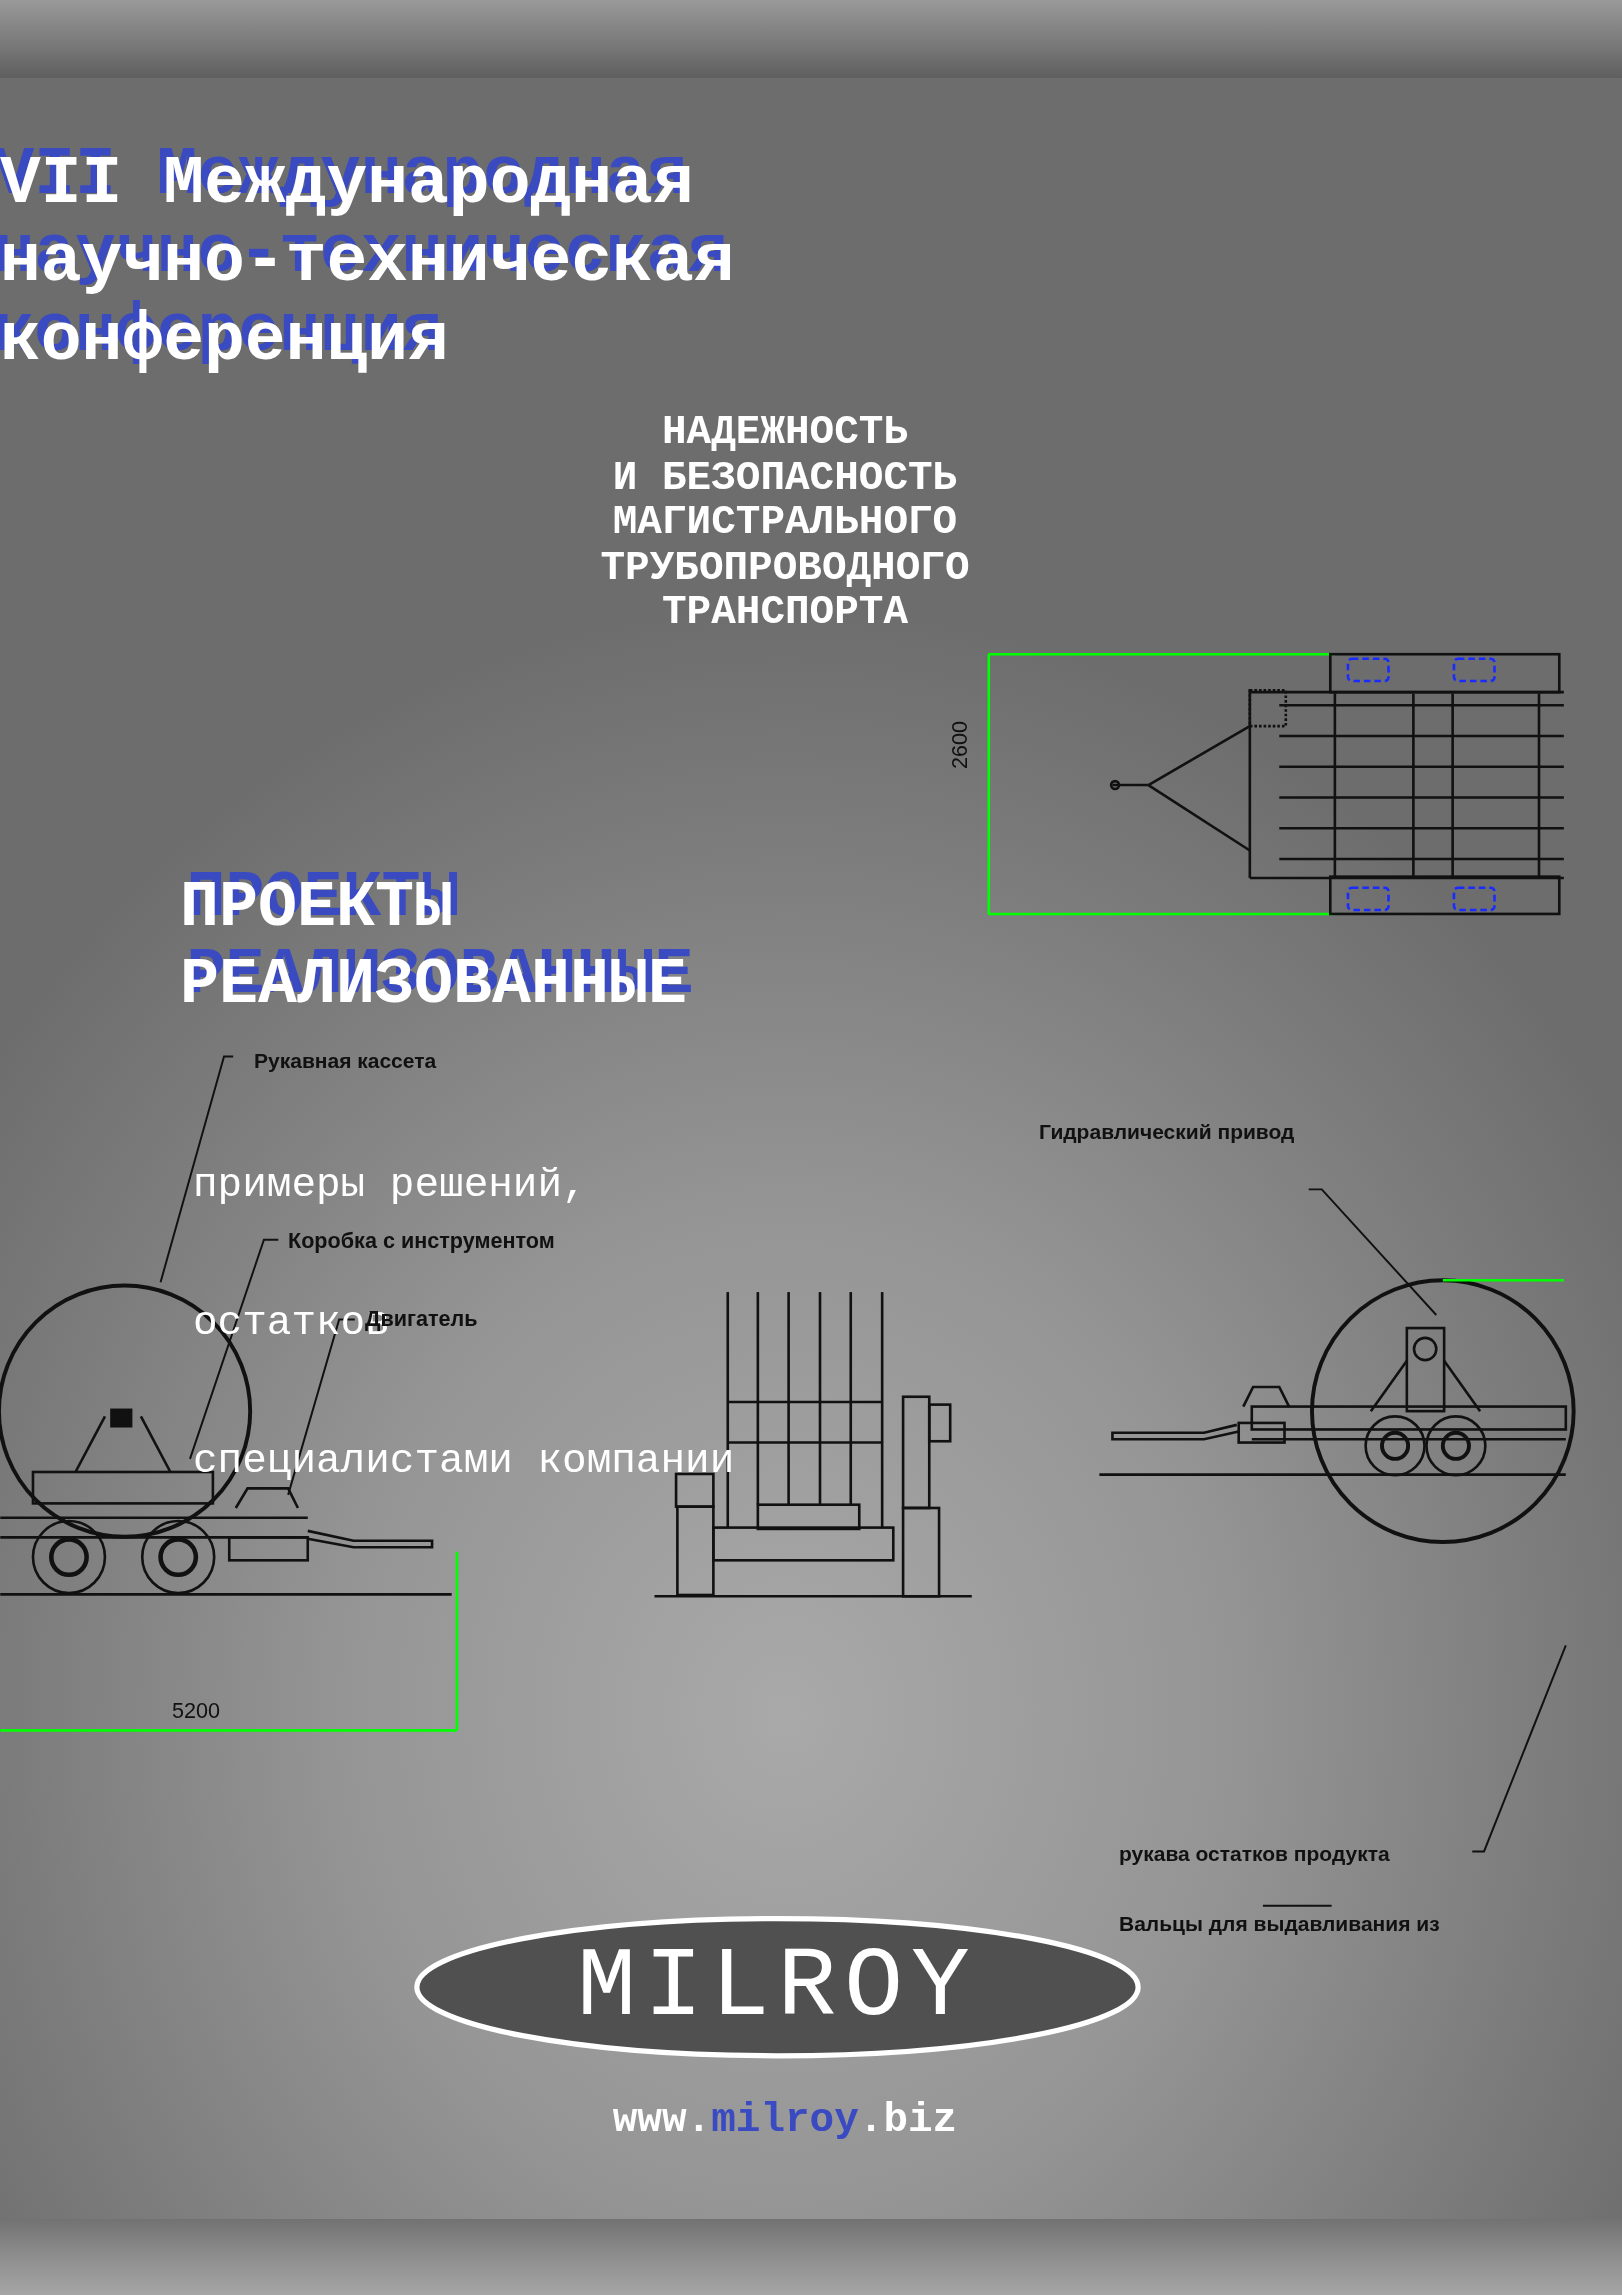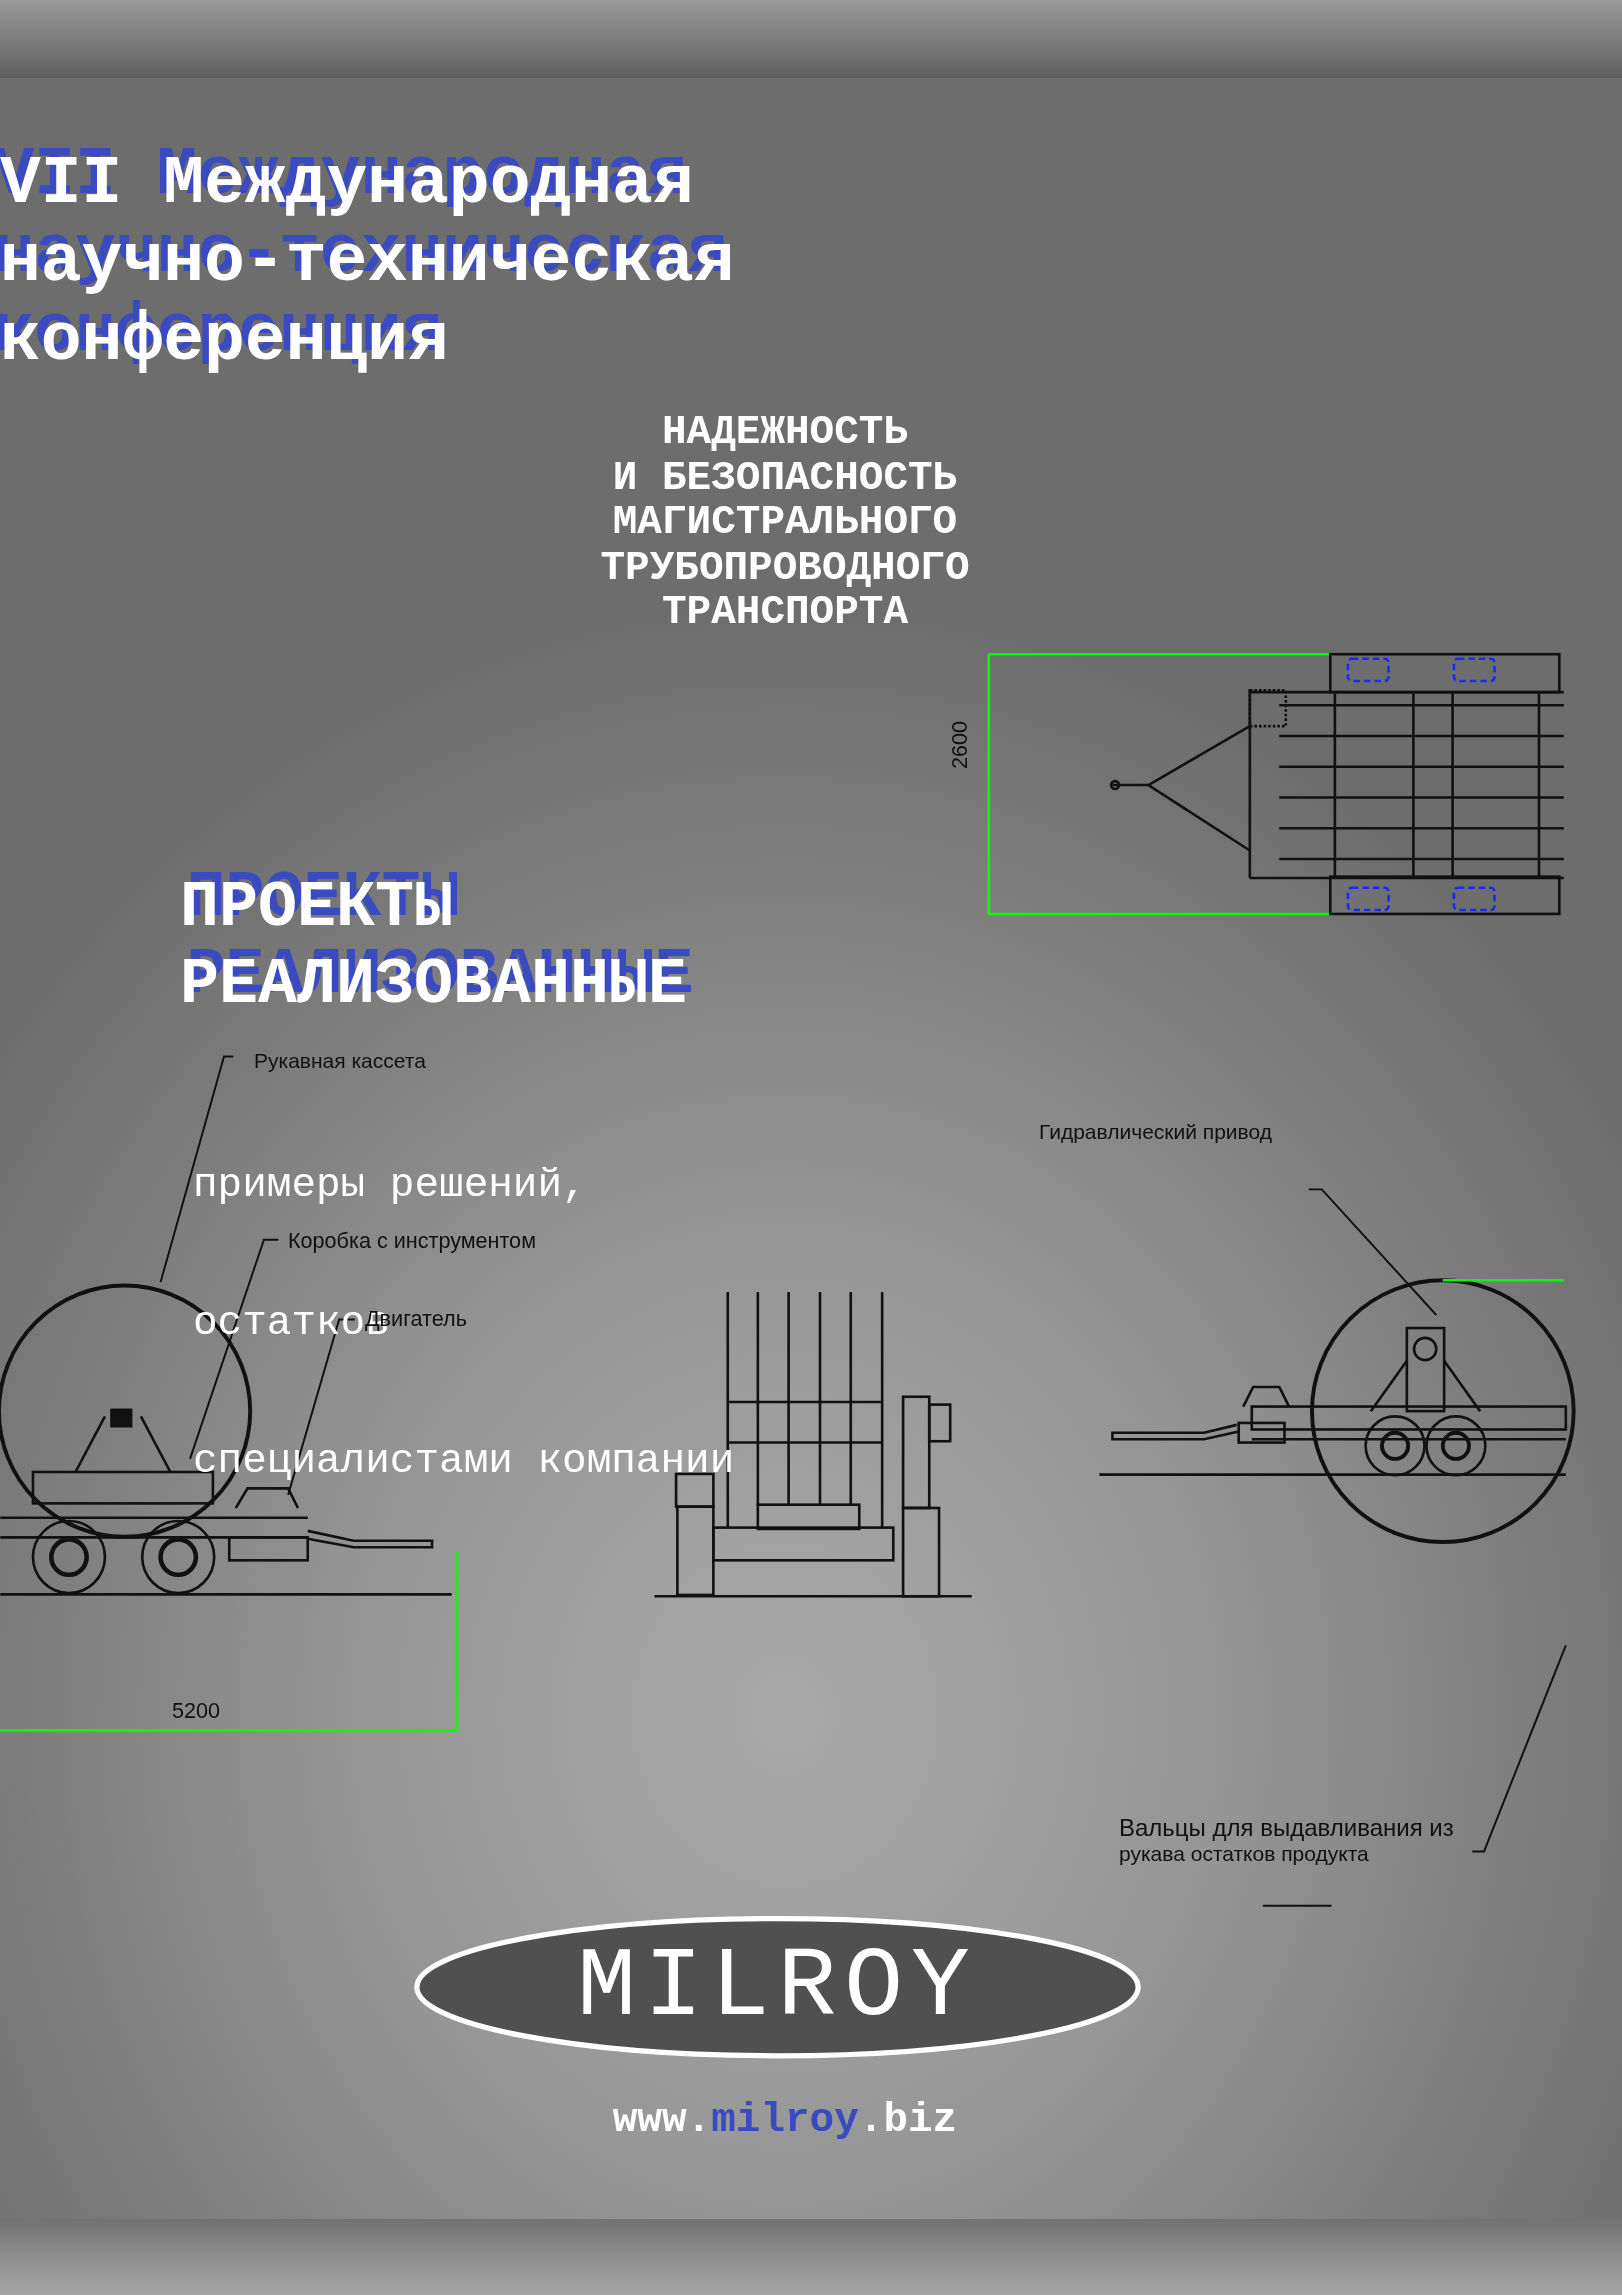--- a/index.html
+++ b/index.html
@@ -34,21 +34,21 @@
     color:#fff; font-weight:bold; font-size:65px; line-height:77px;
     text-shadow:6.5px -10.5px 0 #3a4bc2;
   }
   .examples {
     position:absolute; left:193px; top:1070px;
     color:#fff; font-size:41px; line-height:46px; white-space:pre;
   }
   .label {
     position:absolute; color:#111;
     font-family:"Liberation Sans", "DejaVu Sans", sans-serif;
-    font-size:21.6px; white-space:nowrap;
+    font-size:21.6px; white-space:nowrap;font-weight:bold;
   }
   .dim {
     position:absolute; color:#111;
     font-family:"Liberation Sans", "DejaVu Sans", sans-serif;
     font-size:21.6px;
   }
   .drawings { position:absolute; left:0; top:0; width:1623px; height:2295px; pointer-events:none; }
   .logo {
     position:absolute; left:411px; top:1914px; width:733px; height:147px;
   }
@@ -191,21 +191,21 @@
 <div class="examples">
   <div>примеры решений,</div>
   <div>остатков</div>
   <div>специалистами компании</div>
 </div>
 
 <div class="label" style="left:254px; top:1049px; font-size:21px;">Рукавная кассета</div>
 <div class="label" style="left:288px; top:1228px;">Коробка с инструментом</div>
 <div class="label" style="left:365px; top:1306px;">Двигатель</div>
 <div class="label" style="left:1039px; top:1120px; font-size:21px;">Гидравлический привод</div>
-<div class="label" style="left:1119px; top:1814px; font-size:24px;">Вальцы для выдавливания из</div>
+<div class="label" style="left:1119px; top:1912px; font-size:21px;">Вальцы для выдавливания из</div>
 <div class="label" style="left:1119px; top:1842px; font-size:21px;">рукава остатков продукта</div>
 
 <div class="dim" style="left:947px; top:769px; transform:rotate(-90deg); transform-origin:left top;">2600</div>
 <div class="dim" style="left:172px; top:1698px;">5200</div>
 
 <div class="logo">
   <svg width="733" height="147" viewBox="0 0 1120 225">
     <ellipse cx="560" cy="112" rx="552" ry="105" fill="#505050" stroke="#ffffff" stroke-width="8"></ellipse>
   </svg>
   <div class="logo-text">MILROY</div>

